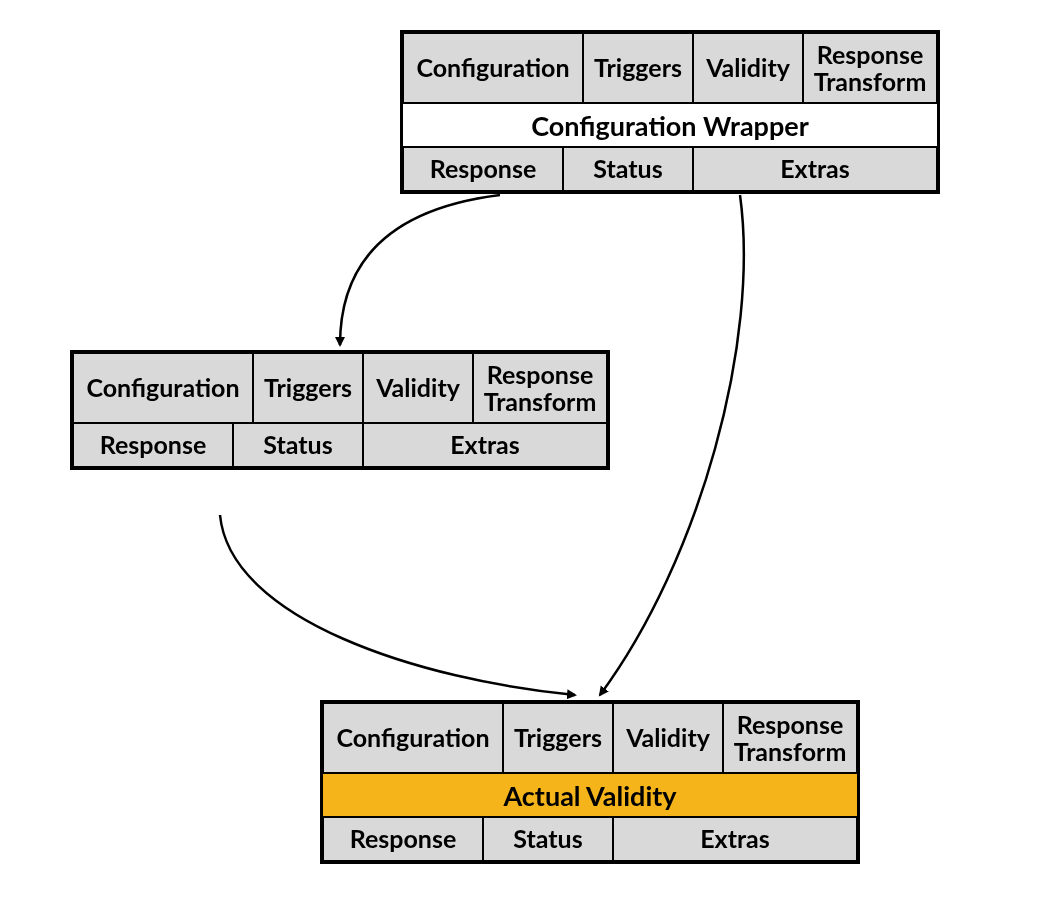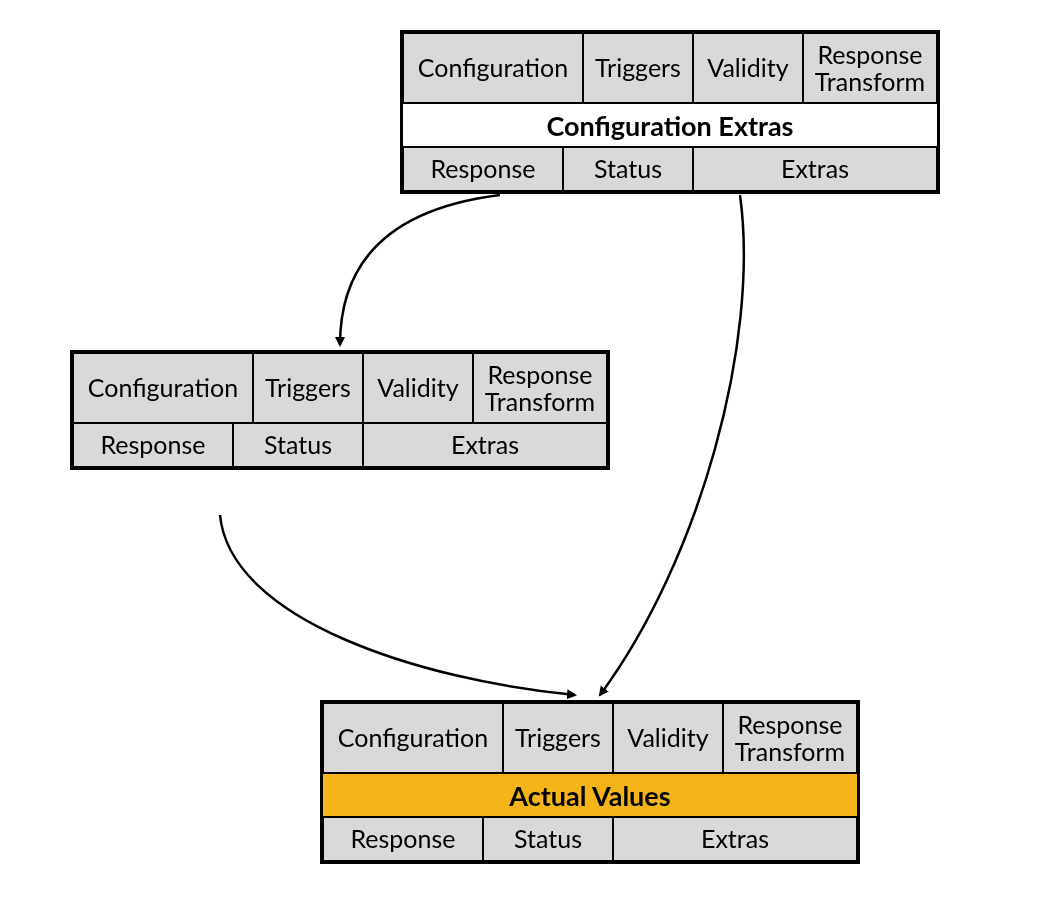--- a/index.html
+++ b/index.html
@@ -39,20 +39,21 @@
     background: #d9d9d9;
     border: 1px solid #000;
     display: flex;
     align-items: center;
     justify-content: center;
     text-align: center;
     padding: 4px 6px;
     box-sizing: border-box;
     font-size: 25px;
     line-height: 1.1;
+    font-weight: bold;
   }
   .title {
     background: #ffffff;
     border-top: 1px solid #000;
     border-bottom: 1px solid #000;
     display: flex;
     align-items: center;
     justify-content: center;
     font-weight: 700;
     font-size: 27px;
@@ -95,21 +96,21 @@
     <path d="M 220 515 C 230 620, 420 680, 575 695" fill="none" stroke="#000" stroke-width="2.5" marker-end="url(#arrowhead)"></path>
   </svg>
 
   <div class="box" id="box-config" style="left: 400px; top: 30px; width: 540px;">
     <div class="row top">
       <div class="cell c-config">Configuration</div>
       <div class="cell c-triggers">Triggers</div>
       <div class="cell c-validity">Validity</div>
       <div class="cell c-resp-t">Response Transform</div>
     </div>
-    <div class="title" id="title-config">Configuration Extras</div>
+    <div class="title" id="title-config">Configuration Wrapper</div>
     <div class="row bottom">
       <div class="cell c-response">Response</div>
       <div class="cell c-status">Status</div>
       <div class="cell c-extras">Extras</div>
     </div>
   </div>
 
   <div class="box" id="box-actual" style="left: 70px; top: 350px; width: 540px;">
     <div class="row top">
       <div class="cell c-config">Configuration</div>
@@ -124,21 +125,21 @@
     </div>
   </div>
 
   <div class="box" id="box-wrapper" style="left: 320px; top: 700px; width: 540px;">
     <div class="row top">
       <div class="cell c-config">Configuration</div>
       <div class="cell c-triggers">Triggers</div>
       <div class="cell c-validity">Validity</div>
       <div class="cell c-resp-t">Response Transform</div>
     </div>
-    <div class="title highlight" id="title-wrapper">Actual Values</div>
+    <div class="title highlight" id="title-wrapper">Actual Validity</div>
     <div class="row bottom">
       <div class="cell c-response">Response</div>
       <div class="cell c-status">Status</div>
       <div class="cell c-extras">Extras</div>
     </div>
   </div>
 
 </div>
 
 </body></html>

